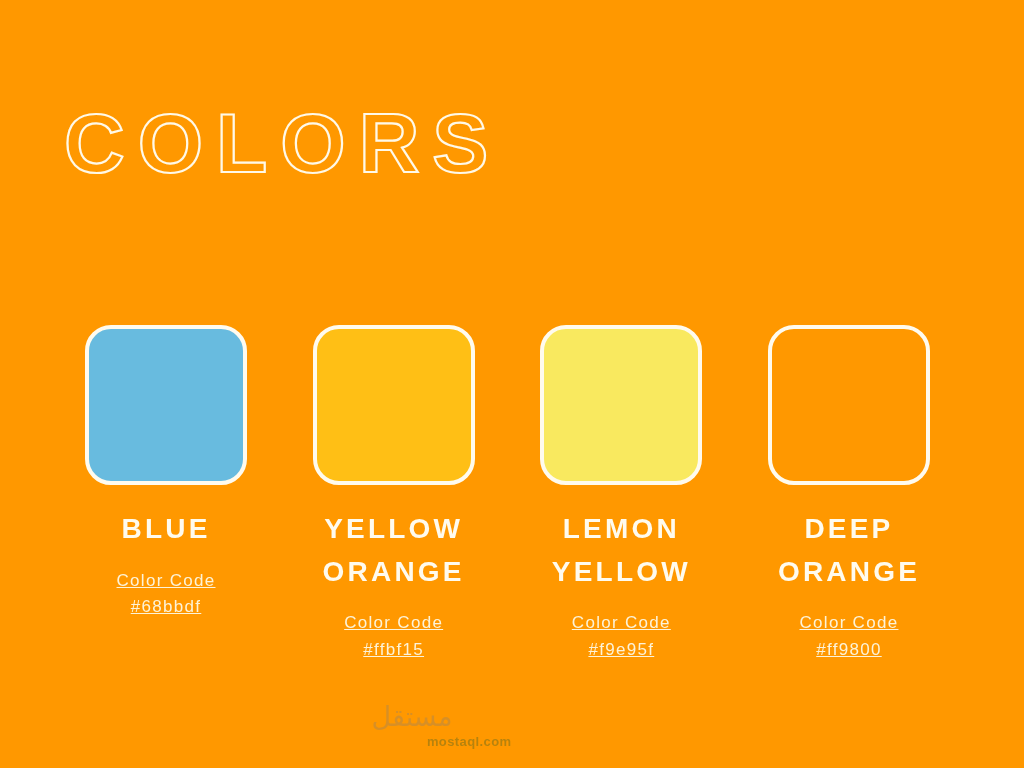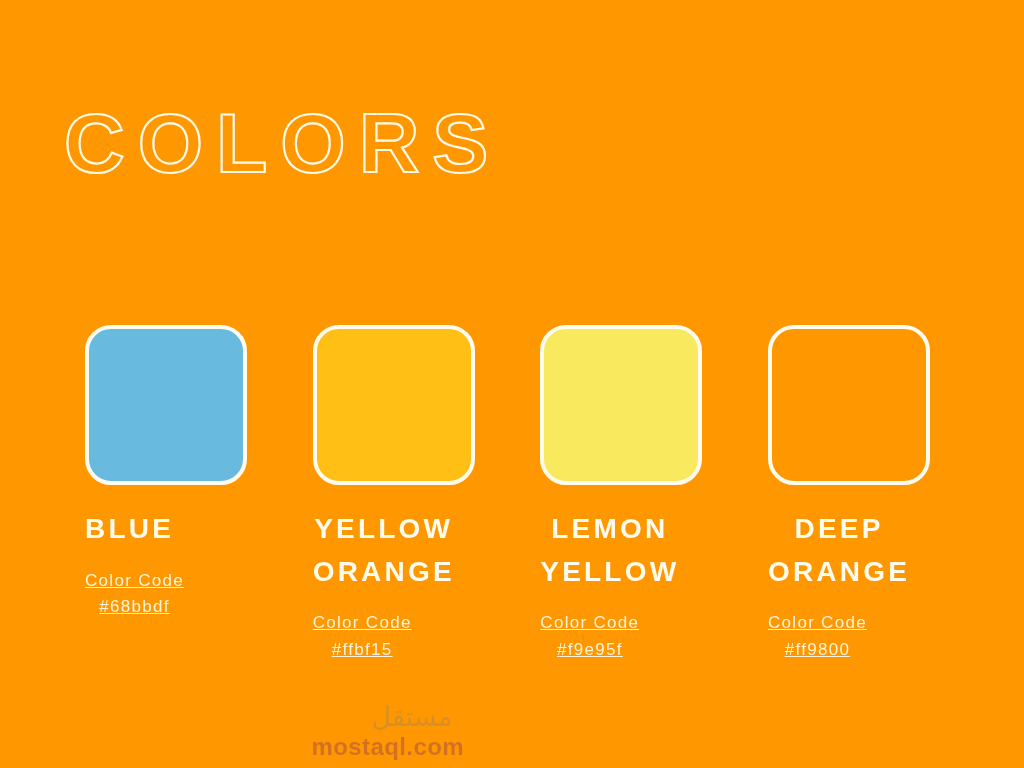--- a/index.html
+++ b/index.html
@@ -50,21 +50,21 @@
     left: 85px;
     top: 325px;
     width: 845px;
     display: flex;
     justify-content: space-between;
   }
   .col {
     width: 162px;
     display: flex;
     flex-direction: column;
-    align-items: flex-start;
+    align-items: center;
   }
   .swatch {
     width: 162px;
     height: 160px;
     box-sizing: border-box;
     border: 4px solid #fffbee;
     border-radius: 26px;
   }
 
   .name {
@@ -93,33 +93,33 @@
     display: block;
   }
 
   
   .watermark {
     position: absolute;
     left: 50%;
     top: 700px;
     transform: translateX(-50%);
     width: 200px;
-    text-align: left;
+    text-align: right;
     opacity: 0.30;
   }
   .wm-mark {
     display: block;
     margin: 0 auto;
     height: 34px;
   }
   .wm-domain {
     display: block;
     margin-top: 1px;
-    color: #701a75;
-    font-size: 24px;
+    color: #14532d;
+    font-size: 13px;
     font-weight: 700;
     letter-spacing: 0.4px;
     line-height: 1;
   }
 </style>
 </head>
 <body>
 
 <div id="poster" style="background: rgb(255, 152, 0);">
 

